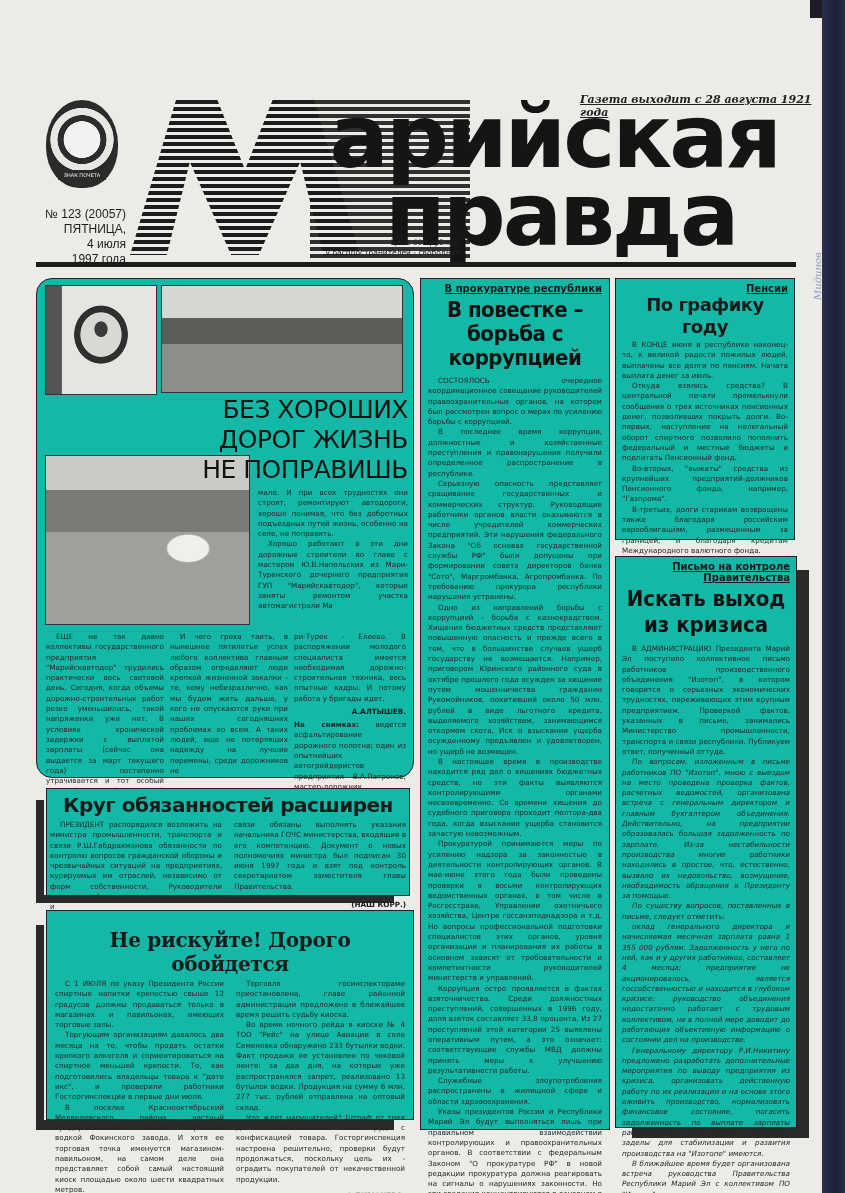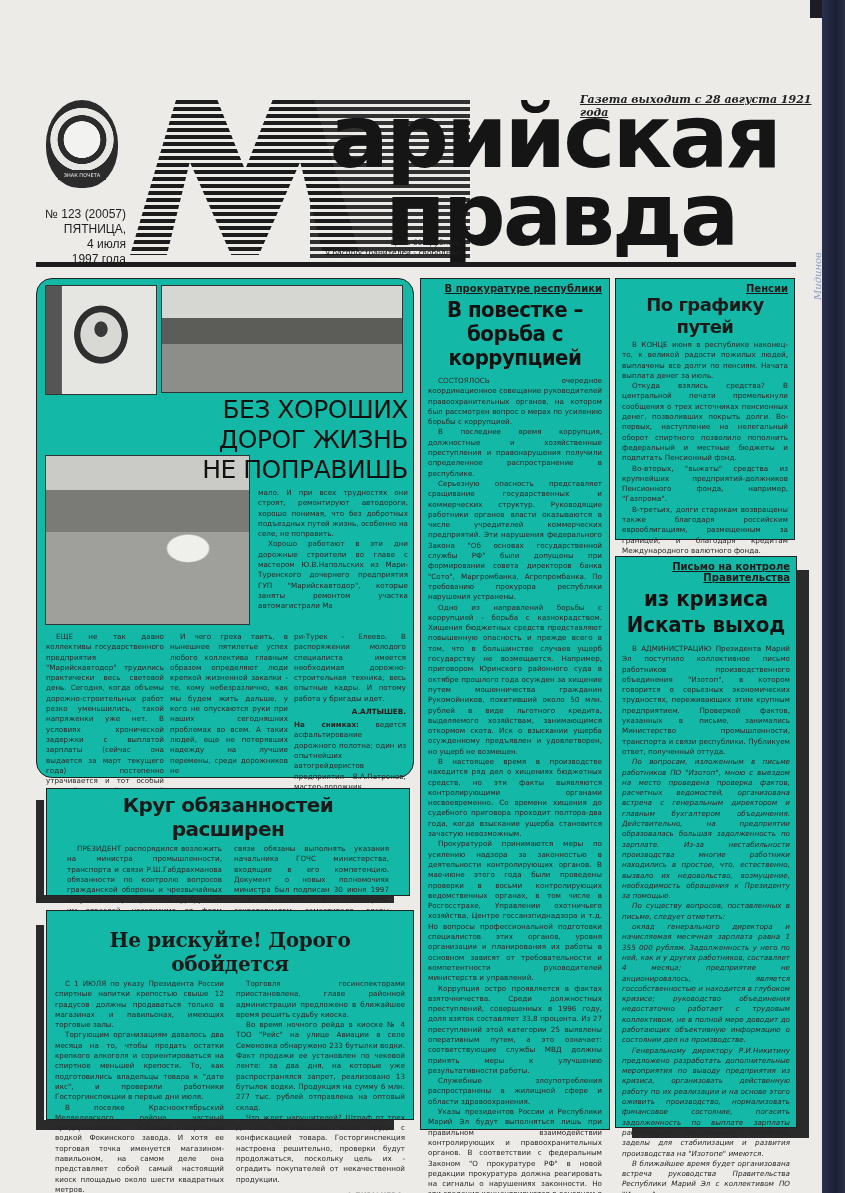--- a/index.html
+++ b/index.html
@@ -191,58 +191,58 @@
       <p>Коррупция остро проявляется в фактах взяточничества. Среди должностных преступлений, совершенных в 1996 году, доля взяток составляет 33,8 процента. Из 27 преступлений этой категории 25 выявлены оперативным путем, а это означает: соответствующие службы МВД должны принять меры к улучшению результативности работы.</p>
       <p>Служебные злоупотребления распространены в жилищной сфере и области здравоохранения.</p>
       <p>Указы президентов России и Республики Марий Эл будут выполняться лишь при правильном взаимодействии контролирующих и правоохранительных органов. В соответствии с федеральным Законом "О прокуратуре РФ" в новой редакции прокуратура должна реагировать на сигналы о нарушениях законности. Но эти сведения концентрируются в основном в оперативных службах МВД, ФСБ, в ведомственных контролирующих службах различных министерств и т.д., поэтому очень важны взаимодействие и координация действий правоохранительных и контролирующих органов, направленных на борьбу с коррупцией.</p>
 
     </div>
 
   </div>
 
   <div class="box" style="left:615px; top:278px; width:180px; height:262px; padding:4px 6px;">
     <div class="rubric">Пенсии</div>
-    <div style="font-family:'DejaVu Sans', sans-serif; font-weight:bold; font-size:18px; line-height:22px; text-align:center; letter-spacing:-0.5px;">По графику путей</div>
+    <div style="font-family:'DejaVu Sans', sans-serif; font-weight:bold; font-size:18px; line-height:22px; text-align:center; letter-spacing:-0.5px;">По графику году</div>
     <div class="col-text" style="margin-top:2px;">
       <p>В КОНЦЕ июня в республике наконец-то, к великой радости пожилых людей, выплачены все долги по пенсиям. Начата выплата денег за июль.</p>
       <p>Откуда взялись средства? В центральной печати промелькнули сообщения о трех источниках пенсионных денег, позволивших покрыть долги. Во-первых, наступление на нелегальный оборот спиртного позволило пополнить федеральный и местные бюджеты и подпитать Пенсионный фонд.</p>
       <p>Во-вторых, "выжаты" средства из крупнейших предприятий-должников Пенсионного фонда, например, "Газпрома".</p>
       <p>В-третьих, долги старикам возвращены также благодаря российским еврооблигациям, размещенным за границей, и благодаря кредитам Международного валютного фонда.</p>
       <p>Впрочем, ветеранам недосуг вникать в причины денежного "дождя", их больше беспокоит другое: вдруг начнут копиться новые долги?</p>
     </div>
     <div class="sig" style="margin-top:4px;">О.АНТОНОВА.</div>
   </div>
 
   <div class="shadow-bar" style="left:795px; top:570px; width:14px; height:566px;"></div>
   <div class="shadow-bar" style="left:632px; top:1128px; width:177px; height:10px;"></div>
   <div class="box" style="left:615px; top:556px; width:182px; height:572px; padding:4px 6px;">
     <div class="rubric">
       <div>Письмо на контроле</div>
       <div>Правительства</div>
     </div>
     <div class="h-condensed" style="font-size:22px; line-height:26px; margin-top:3px;">
+      <div>Искать выход</div>
       <div>из кризиса</div>
-      <div>Искать выход</div>
     </div>
     <div class="col-text" style="margin-top:6px;">
       <p>В АДМИНИСТРАЦИЮ Президента Марий Эл поступило коллективное письмо работников производственного объединения "Изотоп", в котором говорится о серьезных экономических трудностях, переживающих этим крупным предприятием. Проверкой фактов, указанных в письме, занимались Министерство промышленности, транспорта и связи республики. Публикуем ответ, полученный оттуда.</p>
     </div>
     <div class="col-text italic">
       <p>По вопросам, изложенным в письме работников ПО "Изотоп", мною с выездом на место проведена проверка фактов, расчетных ведомостей, организована встреча с генеральным директором и главным бухгалтером объединения. Действительно, на предприятии образовалась большая задолженность по зарплате. Из-за нестабильности производства многие работники находились в простое, что, естественно, вызвало их недовольство, возмущение, необходимость обращения к Президенту за помощью.</p>
       <p>По существу вопросов, поставленных в письме, следует отметить:</p>
       <p>оклад генерального директора и начисляемая месячная зарплата равна 1 355 000 рублям. Задолженность у него по ней, как и у других работников, составляет 4 месяца; предприятие не акционировалось, является госсобственностью и находится в глубоком кризисе; руководство объединения недостаточно работает с трудовым коллективом, не в полной мере доводит до работающих объективную информацию о состоянии дел на производстве.</p>
       <p>Генеральному директору Р.И.Никитину предложено разработать дополнительные мероприятия по выводу предприятия из кризиса, организовать действенную работу по их реализации и на основе этого оживить производство, нормализовать финансовое состояние, погасить задолженность по выплате зарплаты работающим. Предложения, наработки, заделы для стабилизации и развития производства на "Изотопе" имеются.</p>
       <p>В ближайшее время будет организована встреча руководства Правительства Республики Марий Эл с коллективом ПО "Изотоп".</p>
     </div>
 
   </div>
 
   <div class="shadow-bar" style="left:36px; top:800px; width:8px; height:103px;"></div>
   <div class="shadow-bar" style="left:36px; top:895px; width:358px; height:8px;"></div>
-  <div class="box" style="left:46px; top:788px; width:364px; height:108px; padding:4px 20px;">
+  <div class="box" style="left:46px; top:788px; width:364px; height:108px; padding:4px 3px;">
     <div style="font-family:'DejaVu Sans', sans-serif; font-weight:bold; font-size:20px; line-height:24px; text-align:center; letter-spacing:-0.5px;">Круг обязанностей расширен</div>
     <div style="display:flex; gap:12px; margin-top:3px;">
       <div class="col-text" style="flex:1; text-indent:10px;">ПРЕЗИДЕНТ распорядился возложить на министра промышленности, транспорта и связи Р.Ш.Габдрахманова обязанности по контролю вопросов гражданской обороны и чрезвычайных ситуаций на предприятиях, курируемых им отраслей, независимо от форм собственности. Руководители предприятий промышленности, транспорта и</div>
       <div style="flex:1;">
         <div class="col-text">связи обязаны выполнять указания начальника ГОЧС министерства, входящие в его компетенцию. Документ о новых полномочиях министра был подписан 30 июня 1997 года и взят под контроль секретариатом заместителя главы Правительства.</div>
         <div class="sig" style="margin-top:8px;">(НАШ КОРР.)</div>
       </div>
     </div>
   </div>
 

